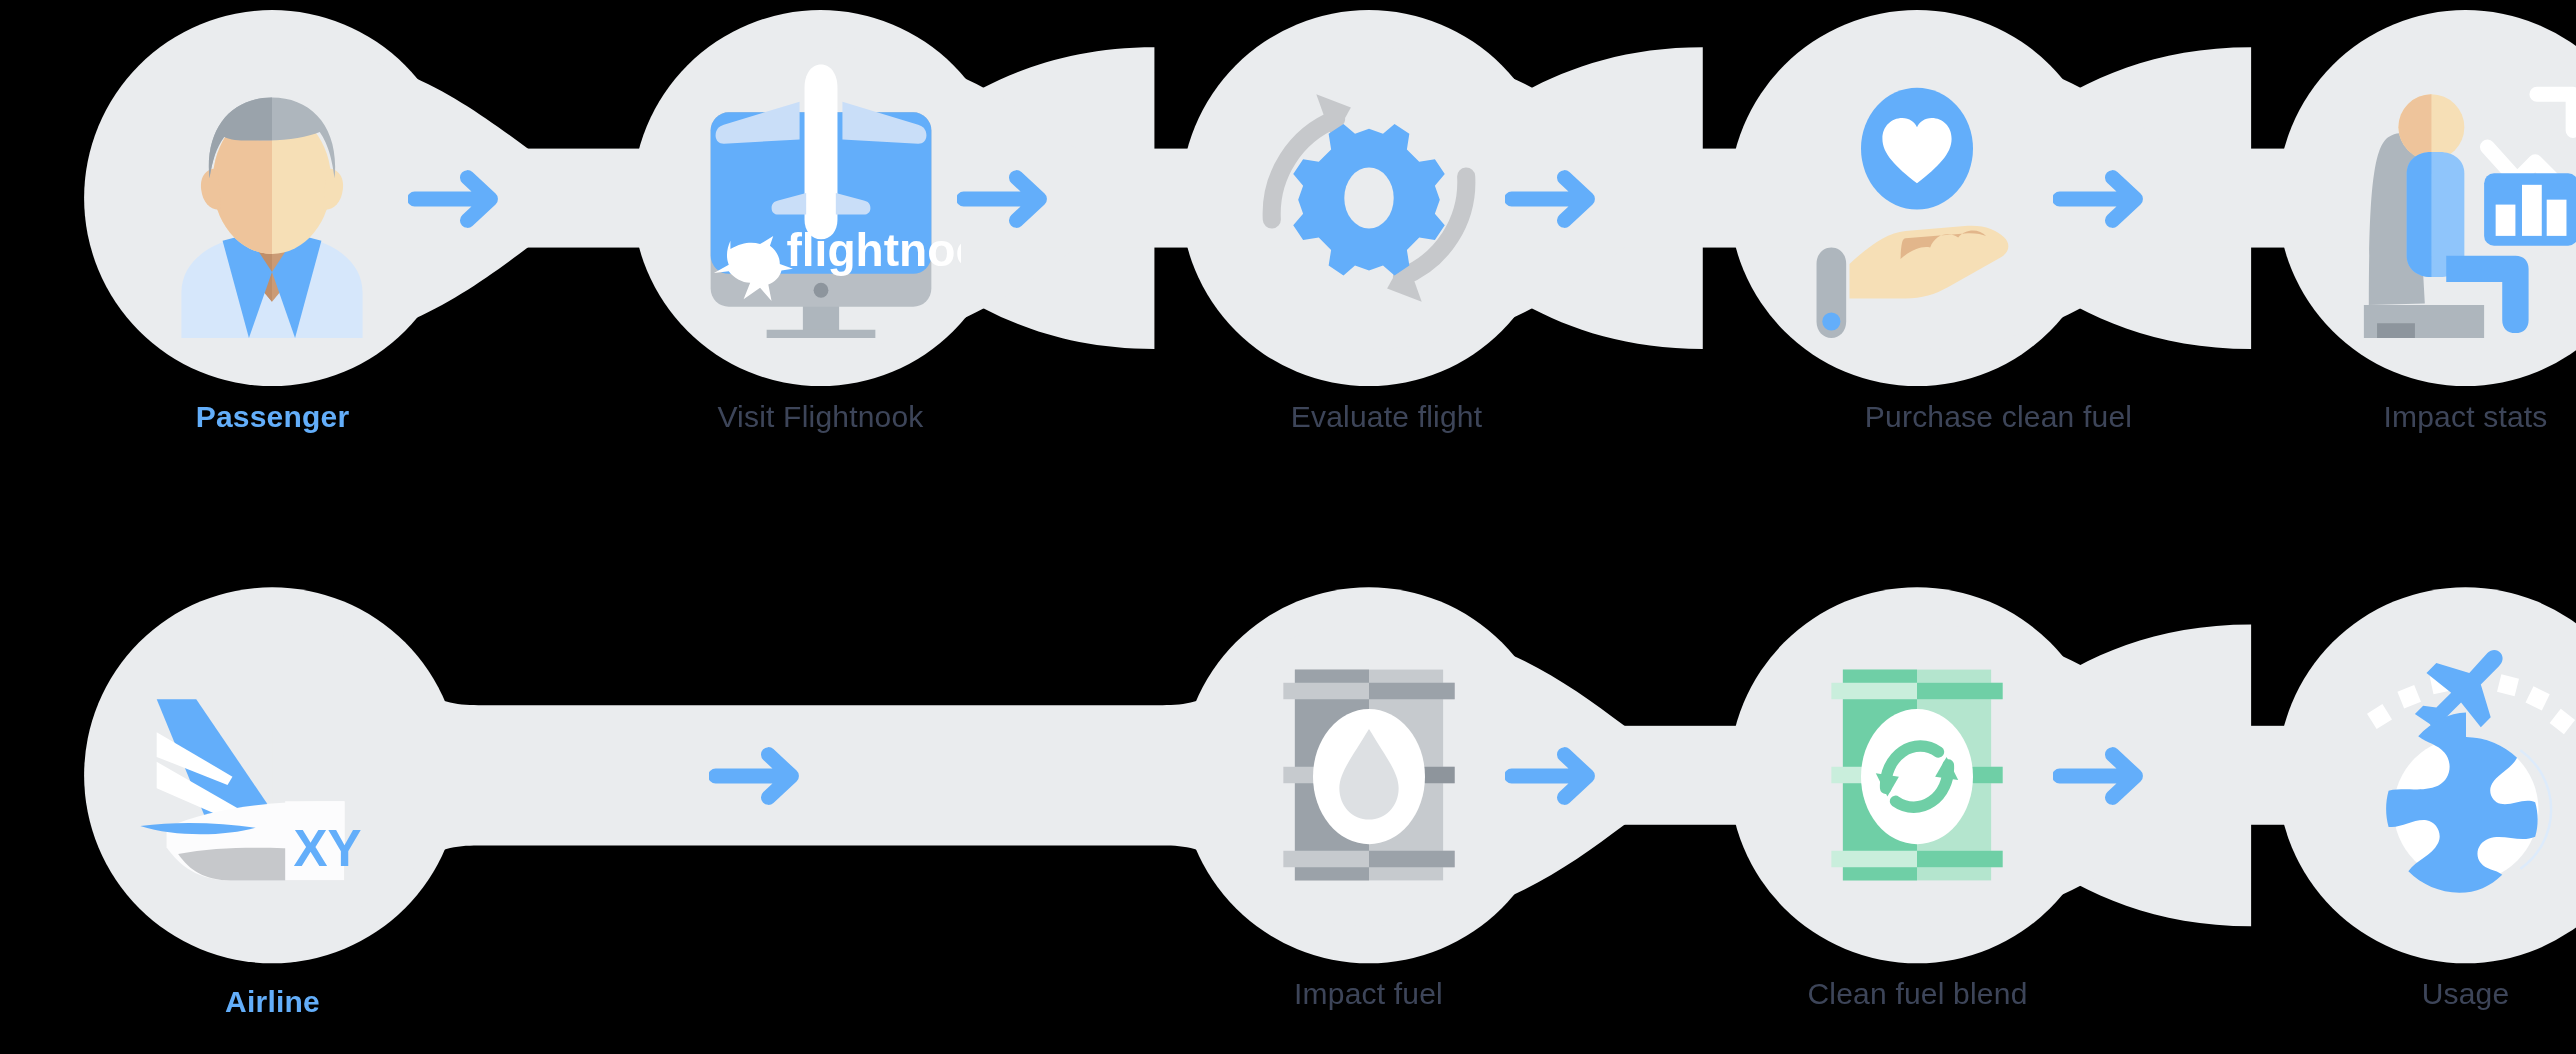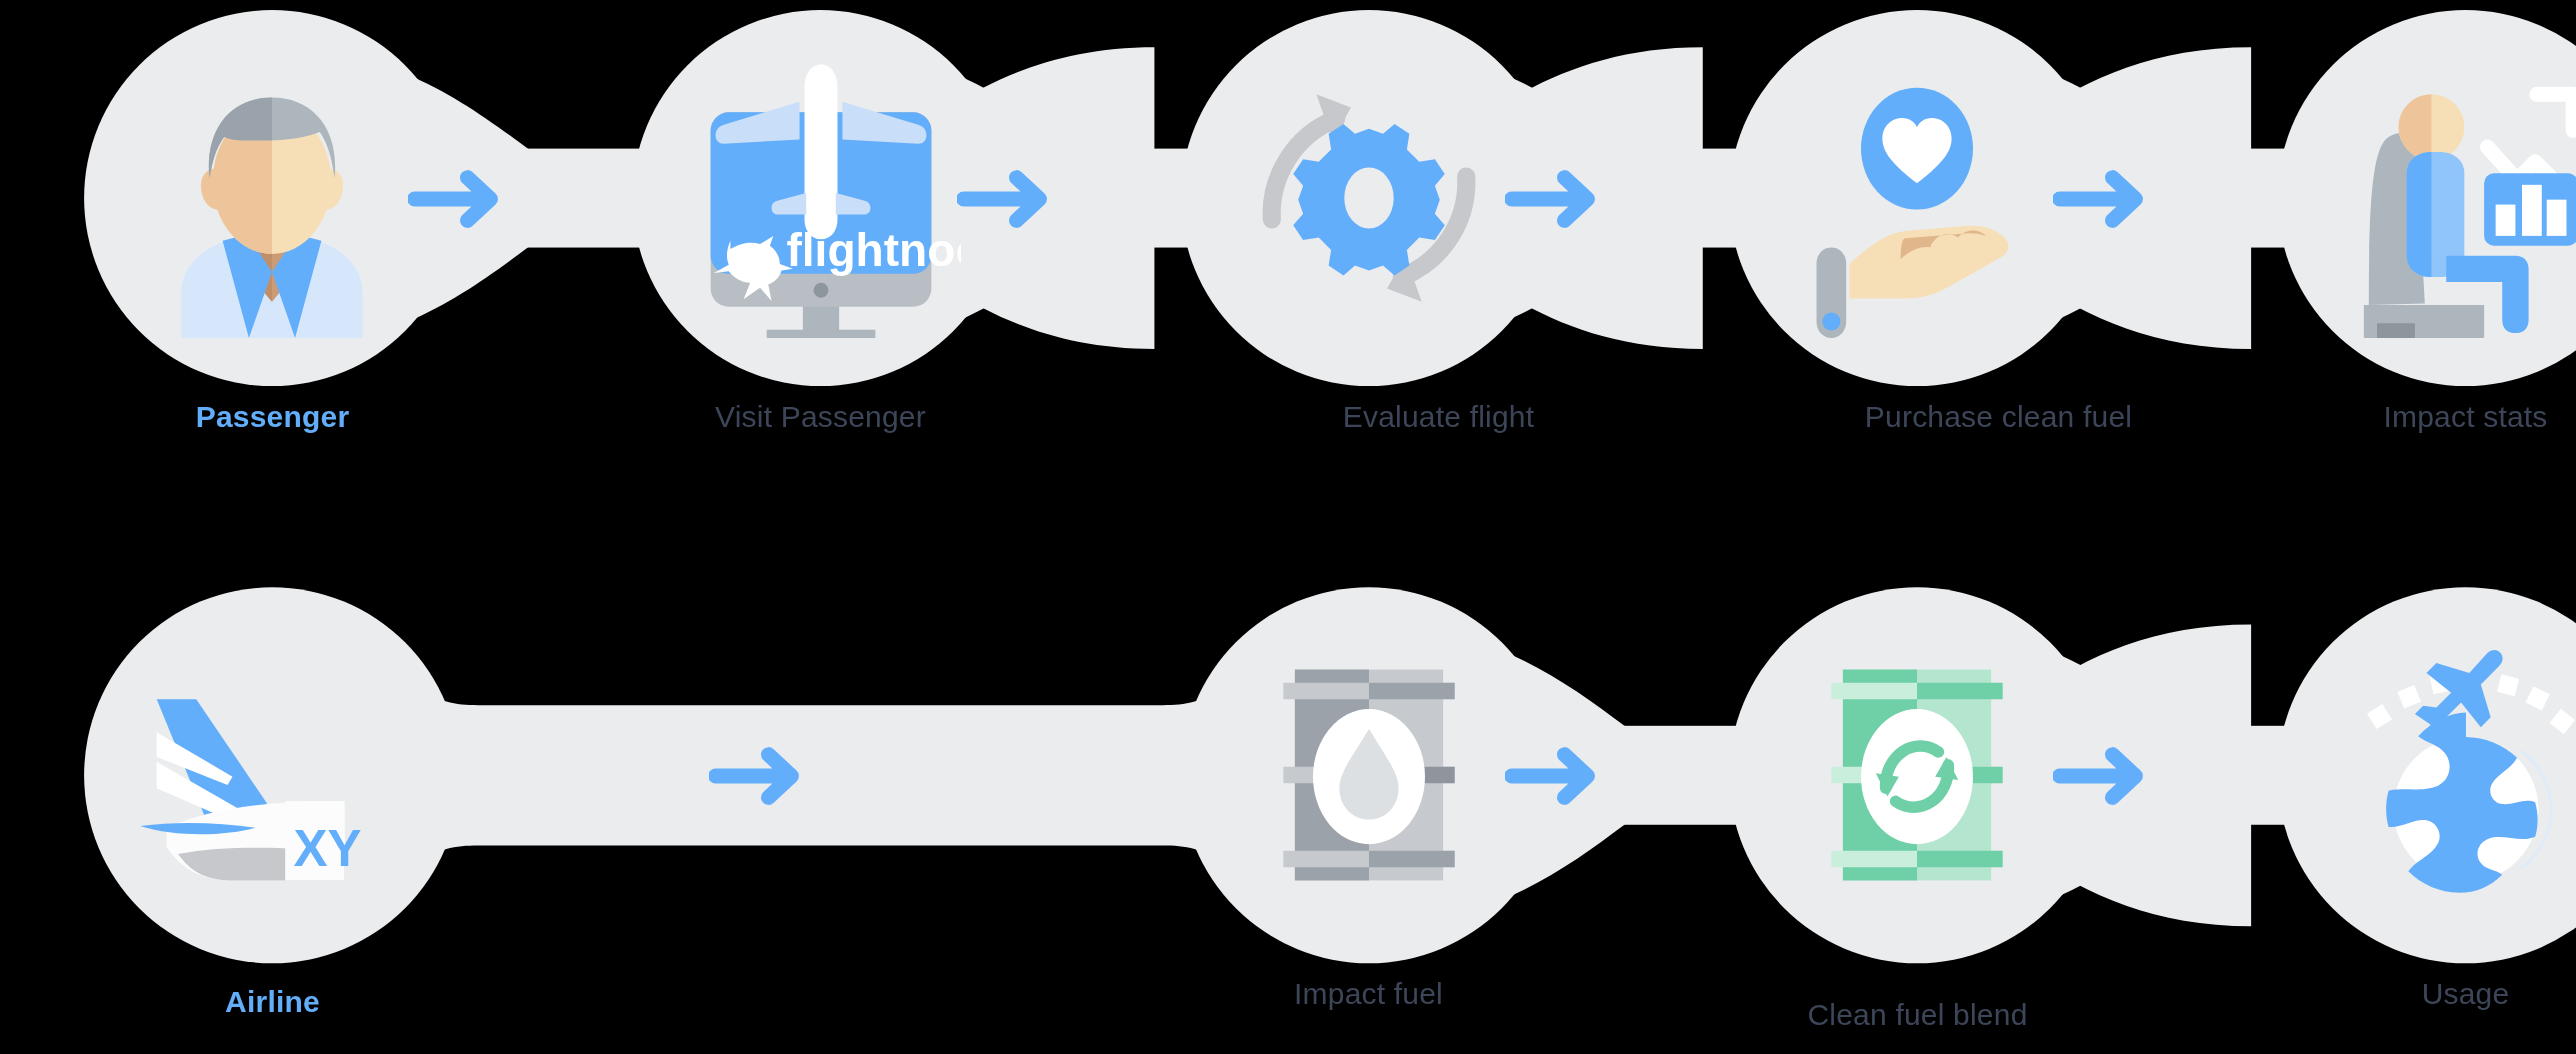--- a/index.html
+++ b/index.html
@@ -229,22 +229,22 @@
           <path d="M256 44 h44 v44" fill="none" stroke="#FFFFFF" stroke-width="18" stroke-linecap="round" stroke-linejoin="round"></path>
           <rect x="192" y="140" width="114" height="88" rx="12" fill="#63AEFA"></rect>
           <rect x="206" y="178" width="24" height="38" fill="#FFFFFF"></rect>
           <rect x="238" y="154" width="24" height="62" fill="#FFFFFF"></rect>
           <rect x="268" y="172" width="24" height="44" fill="#FFFFFF"></rect>
         </svg>
       </div>
     </div>
 
     <div class="label accent" style="left:58px;  top:400px;">Passenger</div>
-    <div class="label muted" style="left:606px; top:400px;">Visit Passenger</div>
-    <div class="label muted" style="left:1224px;top:400px;">Evaluate flight</div>
+    <div class="label muted" style="left:606px; top:400px;">Visit Flightnook</div>
+    <div class="label muted" style="left:1172px;top:400px;">Evaluate flight</div>
     <div class="label muted" style="left:1784px;top:400px;">Purchase clean fuel</div>
     <div class="label muted" style="left:2251px;top:400px;">Impact stats</div>
   </div>
 
   <div class="row row-airline">
     <div class="nodes">
 
       <div class="node" style="left:107px; top:33px;">
         <svg class="art" viewBox="0 0 340 340" xmlns="http://www.w3.org/2000/svg">
           <path d="M30 78 h48 l106 156 H94 Z" fill="#63AEFA"></path>
@@ -318,18 +318,18 @@
           <path d="M196 22 c5 -5 12 -5 16 0 4 5 3 11 -2 16 l-22 22 12 40 -12 12 -24 -30 -18 18 2 16 -10 10 -12 -18 -18 -12 10 -10 16 2 18 -18 -30 -24 12 -12 40 12 Z" fill="#63AEFA"></path>
           <circle cx="170" cy="212" r="88" fill="#FFFFFF"></circle>
           <path d="M170 124 c24 0 46 10 62 25 -6 12 -20 18 -28 28 -10 12 -2 26 8 28 14 3 28 -8 42 -2 4 14 4 28 0 42 -18 8 -38 -4 -56 2 -14 5 -18 20 -10 30 6 8 18 8 26 14 -14 14 -32 22 -52 22 -24 0 -46 -10 -62 -26 10 -14 28 -18 36 -34 6 -12 -2 -26 -14 -28 -16 -2 -30 10 -46 8 -4 -14 -4 -30 0 -44 20 -4 42 2 60 -6 16 -8 18 -28 8 -40 -8 -10 -22 -12 -32 -20 16 -18 38 -29 58 -29 Z" fill="#63AEFA"></path>
           <path d="M236 140 a88 88 0 0 1 0 144" fill="none" stroke="#DDEBFB" stroke-width="3"></path>
         </svg>
       </div>
     </div>
 
     <div class="label accent" style="left:58px;  top:400px;margin-top:8px;">Airline</div>
     <div class="label muted" style="left:1154px;top:400px;">Impact fuel</div>
-    <div class="label muted" style="left:1703px;top:421px;">Clean fuel blend</div>
+    <div class="label muted" style="left:1703px;top:400px;">Clean fuel blend</div>
     <div class="label muted" style="left:2251px;top:400px;">Usage</div>
   </div>
 
 </div>
 
 
 </body></html>

